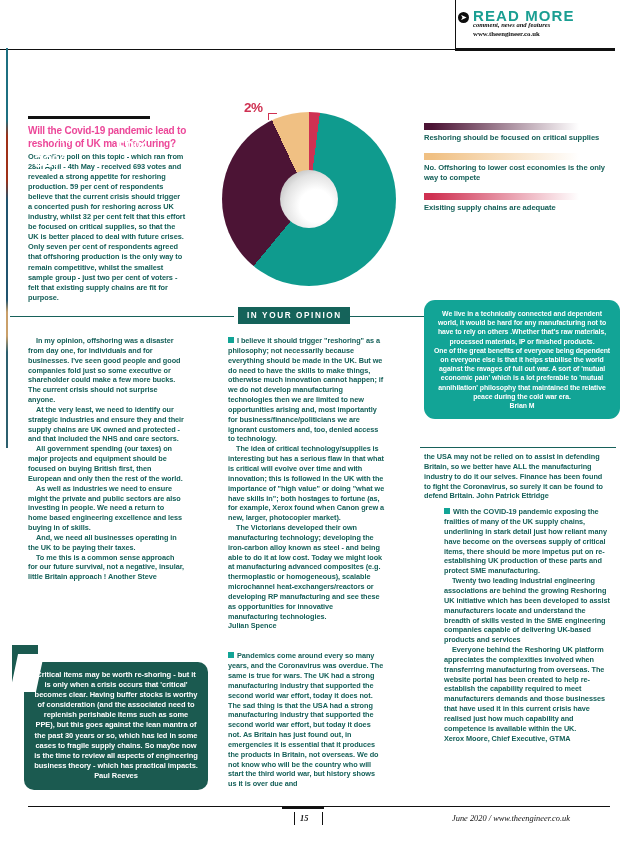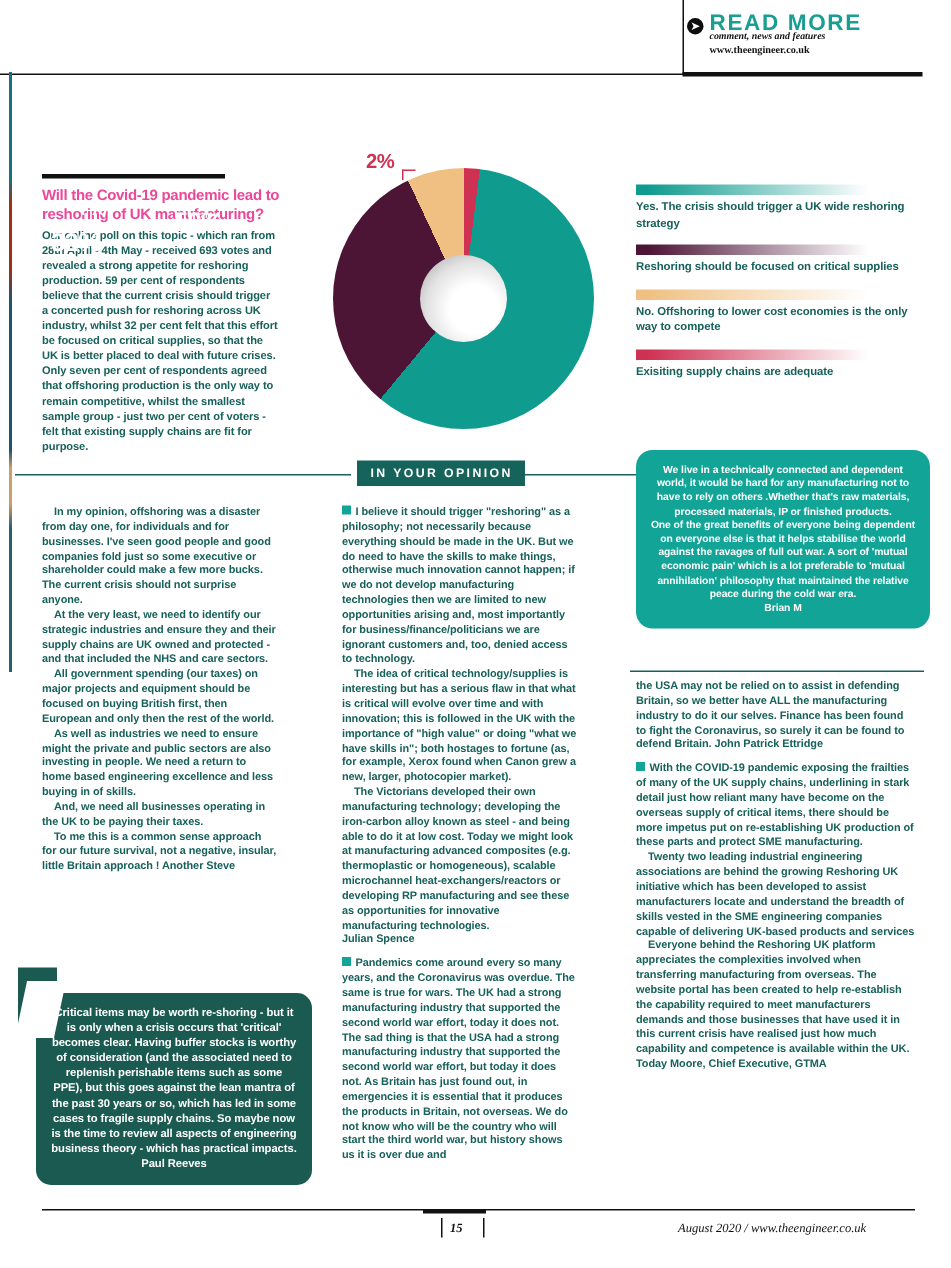--- a/index.html
+++ b/index.html
@@ -219,24 +219,20 @@
   <div id="donut-hole"></div>
 </div>
 <div class="slice-label" id="lbl-59">59%</div>
 <div class="slice-label" id="lbl-32">32%</div>
 <div class="slice-label" id="lbl-7">7%</div>
 <div class="slice-label" id="lbl-2">2%</div>
 <div id="lbl2-leader"></div>
 
 <div id="legend">
   <div class="legend-item">
-    <div class="legend-bar c0"></div>
-    <div class="legend-label">Yes. The crisis should trigger a UK wide reshoring strategy</div>
-  </div>
-  <div class="legend-item">
     <div class="legend-bar c1"></div>
     <div class="legend-label">Reshoring should be focused on critical supplies</div>
   </div>
   <div class="legend-item">
     <div class="legend-bar c2"></div>
     <div class="legend-label">No. Offshoring to lower cost economies is the only way to compete</div>
   </div>
   <div class="legend-item">
     <div class="legend-bar c3"></div>
     <div class="legend-label">Exisiting supply chains are adequate</div>
@@ -266,43 +262,43 @@
   </div>
 </div>
 
 <div class="col" id="col2">
   <div class="opinion">
     <p><span class="bullet"></span><span>I believe it should trigger "reshoring" as a philosophy; not necessarily because everything should be made in the UK. But we do need to have the skills to make things, otherwise much innovation cannot happen; if we do not develop manufacturing technologies then we are limited to new opportunities arising and, most importantly for business/finance/politicians we are ignorant customers and, too, denied access to technology.</span></p>
     <p class="ind">The idea of critical technology/supplies is interesting but has a serious flaw in that what is critical will evolve over time and with innovation; this is followed in the UK with the importance of "high value" or doing "what we have skills in"; both hostages to fortune (as, for example, Xerox found when Canon grew a new, larger, photocopier market).</p>
     <p class="ind">The Victorians developed their own manufacturing technology; developing the iron-carbon alloy known as steel - and being able to do it at low cost. Today we might look at manufacturing advanced composites (e.g. thermoplastic or homogeneous), scalable microchannel heat-exchangers/reactors or developing RP manufacturing and see these as opportunities for innovative manufacturing technologies.</p>
     <p>Julian Spence</p>
   </div>
-  <div class="opinion" style="margin-top:6px;">
+  <div class="opinion" style="margin-top:20px;">
     <p><span class="bullet"></span><span>Pandemics come around every so many years, and the Coronavirus was overdue. The same is true for wars. The UK had a strong manufacturing industry that supported the second world war effort, today it does not. The sad thing is that the USA had a strong manufacturing industry that supported the second world war effort, but today it does not. As Britain has just found out, in emergencies it is essential that it produces the products in Britain, not overseas. We do not know who will be the country who will start the third world war, but history shows us it is over due and</span></p>
   </div>
 </div>
 
 <div id="col3-box-top"></div>
 <div class="col" id="col3">
   <div class="opinion">
     <p>the USA may not be relied on to assist in defending Britain, so we better have ALL the manufacturing industry to do it our selves. Finance has been found to fight the Coronavirus, so surely it can be found to defend Britain. John Patrick Ettridge</p>
   </div>
-  <div class="opinion" style="margin-top:6px;">
+  <div class="opinion" style="margin-top:6px;margin-left:20px;">
     <p><span class="bullet"></span><span>With the COVID-19 pandemic exposing the frailties of many of the UK supply chains, underlining in stark detail just how reliant many have become on the overseas supply of critical items, there should be more impetus put on re-establishing UK production of these parts and protect SME manufacturing.</span></p>
     <p class="ind">Twenty two leading industrial engineering associations are behind the growing Reshoring UK initiative which has been developed to assist manufacturers locate and understand the breadth of skills vested in the SME engineering companies capable of delivering UK-based products and services</p>
     <p class="ind">Everyone behind the Reshoring UK platform appreciates the complexities involved when transferring manufacturing from overseas. The website portal has been created to help re-establish the capability required to meet manufacturers demands and those businesses that have used it in this current crisis have realised just how much capability and competence is available within the UK.</p>
-    <p>Today Moore, Chief Executive, GTMA</p>
+    <p>Xerox Moore, Chief Executive, GTMA</p>
   </div>
 </div>
 
 <div id="quote-paul-notch"></div>
 <div id="quote-paul">
   <div>Critical items may be worth re-shoring - but it is only when a crisis occurs that 'critical' becomes clear. Having buffer stocks is worthy of consideration (and the associated need to replenish perishable items such as some PPE), but this goes against the lean mantra of the past 30 years or so, which has led in some cases to fragile supply chains. So maybe now is the time to review all aspects of engineering business theory - which has practical impacts.</div>
   <div>Paul Reeves</div>
 </div>
 <div id="quote-paul-notch-cut"></div>
 
 <div id="footer-rule"></div>
 <div id="footer-tab"></div>
 <div id="pn-l"></div>
 <div id="page-no">15</div>
 <div id="pn-r"></div>
-<div id="footer-credit">August 2020 / www.theengineer.co.uk</div>
+<div id="footer-credit">June 2020 / www.theengineer.co.uk</div>
 
 </body></html>

